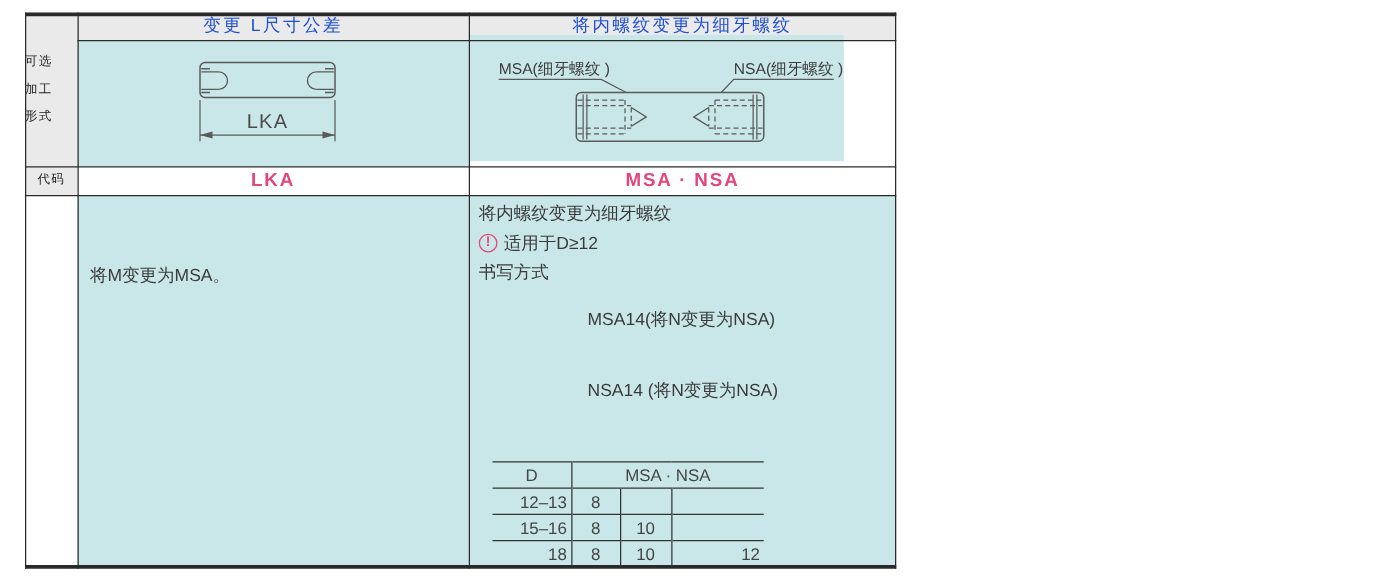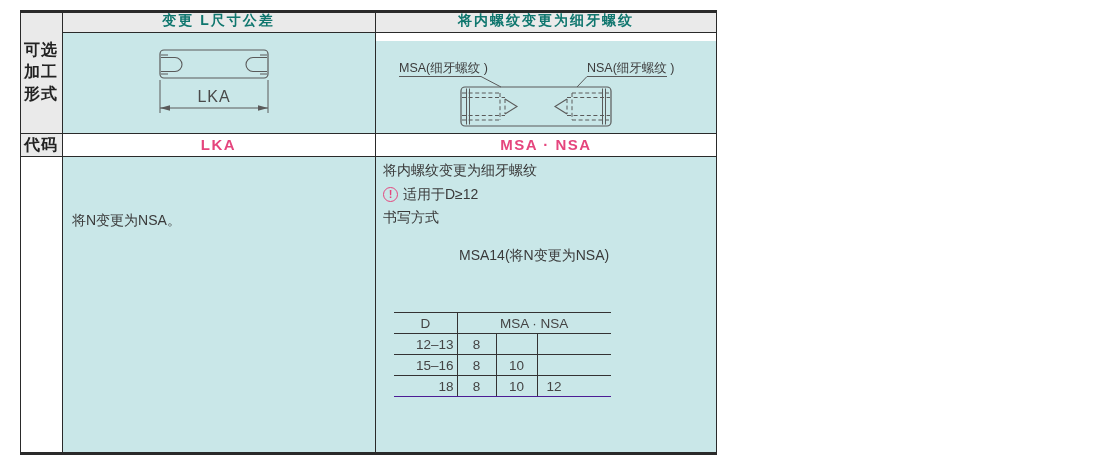--- a/index.html
+++ b/index.html
@@ -15,44 +15,44 @@
     font-family:"Liberation Sans","DejaVu Sans",sans-serif;
     background:#fff;color:var(--ink);
   }
   #canvas{position:relative;width:1100px;height:465px;background:#fff;overflow:hidden}
   #sheet{position:absolute;left:20px;top:10px;width:697px;height:445px}
   .cell{position:absolute;overflow:hidden}
   .bg-gray{background:var(--gray)}
   .bg-cyan{background:var(--cyan)}
   .bg-white{background:#fff}
   .hline,.vline{position:absolute;background:var(--line)}
-  .row-head{display:flex;flex-direction:column;align-items:center;justify-content:center;
-    font-size:16px;font-weight:bold;color:#222;line-height:22px;letter-spacing:1px}
+  .row-head{display:flex;flex-direction:column;justify-content:center;
+    font-size:10px;font-weight:normal;color:#222;line-height:22px;letter-spacing:1px}
   .col-title{display:flex;align-items:center;justify-content:center;
-    font-size:14px;font-weight:bold;color:#0f766e;letter-spacing:2px}
+    font-size:14px;font-weight:normal;color:#1d4ed8;letter-spacing:2px}
   .code-val{display:flex;align-items:center;justify-content:center;
     font-size:15px;font-weight:bold;color:var(--magenta);letter-spacing:1.5px}
   .tech-text{padding:4px 4px 0 10px;font-size:14px;line-height:24px;white-space:pre;color:#3a3a3a}
   .tech-text .ind{padding-left:16px}
   .warn-line{display:flex;align-items:center;gap:5px;white-space:pre}
   .warn{display:inline-flex;flex:none;align-items:center;justify-content:center;
     width:15px;height:15px;border-radius:50%;border:1.6px solid var(--magenta);
     color:var(--magenta);font-weight:bold;font-size:11px;line-height:1;background:transparent}
   .tech2{padding:3px 4px 0 8px;font-size:14px;color:#3a3a3a}
   .tech2 .l1{line-height:22px;white-space:pre}
   .tech2 .warn-line{margin:3px 0 4px 0;line-height:20px}
-  .howto{display:flex;gap:20px;line-height:19px;white-space:pre}
+  .howto{display:flex;gap:31px;line-height:19px;white-space:pre}
   table.spec{border-collapse:collapse;margin:9px 0 0 11px;font-size:13.5px;color:#444;table-layout:fixed}
   .spec td{height:21px;padding:0 3px;text-align:center;white-space:pre;overflow:hidden}
   .spec tr td{border-top:1px solid #333}
   .spec tr:last-child td{border-bottom:1px solid #4c1d95}
   .spec td.vd{border-left:1px solid #333}
   .spec td.dcol{text-align:right;padding-left:8px}
   .spec td.hd{text-align:center;padding-left:3px}
-  .spec td.c3{text-align:left;padding-left:9px}
+  .spec td.c3{text-align:right;padding-left:9px}
   svg{display:block}
   svg text{font-family:"Liberation Sans","DejaVu Sans",sans-serif}
 </style>
 </head>
 <body>
 
 <div id="canvas">
   <div id="sheet">
 
     <div class="cell bg-gray row-head" style="left:0;top:0;width:42px;height:123px">
@@ -82,21 +82,21 @@
           <path d="M98 76 H206"></path>
         </g>
         <g fill="#5a5a5a" stroke="none">
           <polygon points="98,76 108,73.2 108,78.8"></polygon>
           <polygon points="206,76 196,73.2 196,78.8"></polygon>
         </g>
         <text x="152" y="70" text-anchor="middle" font-size="16" letter-spacing="1" fill="#4a4a4a">LKA</text>
       </svg>
     </div>
 
-    <div class="cell bg-cyan" style="left:355px;top:31px;width:342px;height:101px">
+    <div class="cell bg-cyan" style="left:355px;top:18px;width:300px;height:101px">
       <svg width="342" height="101" viewBox="0 0 342 101">
         <text x="24" y="31" font-size="12.5" fill="#3c3c3c">MSA(细牙螺纹 )</text>
         <text x="212" y="31" font-size="12.5" fill="#3c3c3c">NSA(细牙螺纹 )</text>
         <g stroke="#5a5a5a" stroke-width="1" fill="none">
           <path d="M24 35.5 H106 L126 46"></path>
           <path d="M292 35.5 H212 L202 46"></path>
           <rect x="86" y="46" width="150" height="39" rx="4" stroke-width="1.2"></rect>
           <path d="M91.5 47.5 V83.5 M94.5 47.5 V83.5"></path>
           <path d="M227.5 47.5 V83.5 M230.5 47.5 V83.5"></path>
         </g>
@@ -115,37 +115,38 @@
       </svg>
     </div>
 
     <div class="cell bg-gray row-head" style="left:0;top:123px;width:42px;height:23px;flex-direction:row">代码</div>
     <div class="cell bg-white code-val" style="left:42px;top:123px;width:313px;height:23px">LKA</div>
     <div class="cell bg-white code-val" style="left:355px;top:123px;width:342px;height:23px">MSA · NSA</div>
 
 
     <div class="cell bg-cyan" style="left:42px;top:146px;width:313px;height:296px">
       <div class="tech-text">
-        <div>将N变更为NSA。</div>
+        <div>将M变更为MSA。</div>
         
         
       </div>
     </div>
 
     <div class="cell bg-cyan" style="left:355px;top:146px;width:342px;height:296px">
       <div class="tech2">
         <div class="l1">将内螺纹变更为细牙螺纹</div>
         <div class="warn-line">
           <span class="warn">!</span>
           <span>适用于D≥12</span>
         </div>
         <div class="howto">
           <span>书写方式</span>
           <div>
             <div>MSA14(将N变更为NSA)</div>
+            <div>NSA14 (将N变更为NSA)</div>
           </div>
         </div>
 
         <table class="spec">
           <colgroup>
               <col style="width:63px">
               <col style="width:39px">
               <col style="width:41px">
               <col style="width:74px">
             </colgroup>

